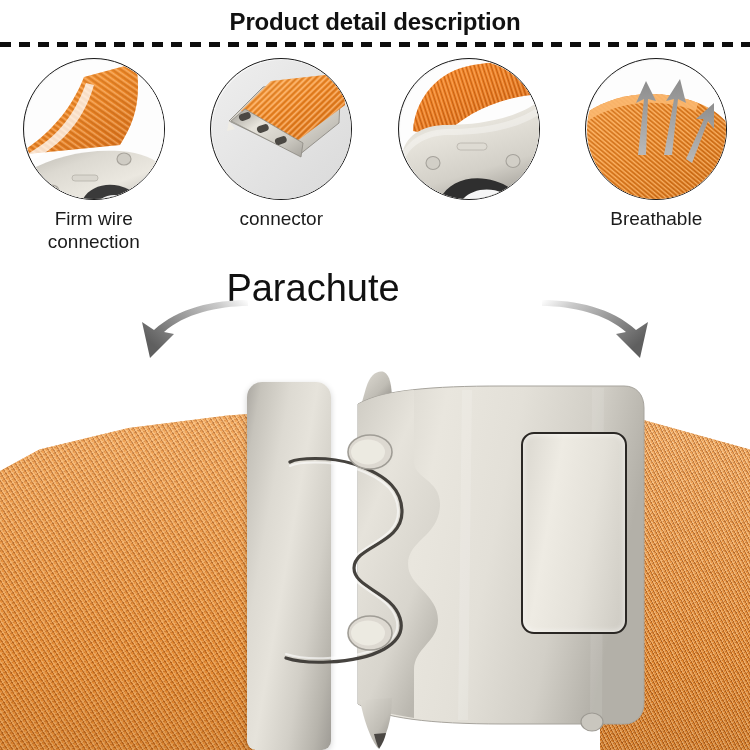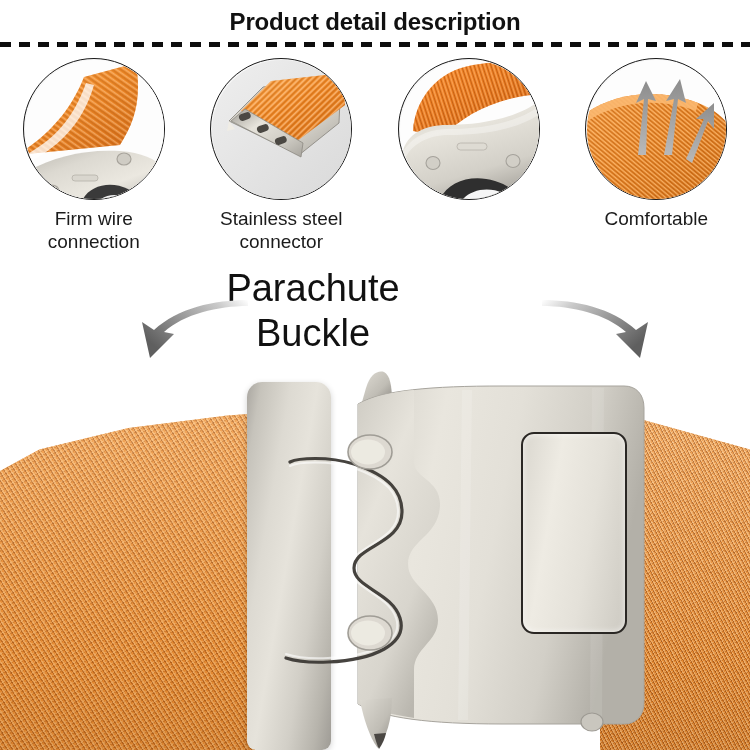--- a/index.html
+++ b/index.html
@@ -271,21 +271,20 @@
             <path d="M30 52 L 60 22 L 132 14 L 134 46 L 86 82 Z" fill="url(#tw2)" opacity="0.9"></path>
             <path d="M20 62 L 34 50 L 92 84 L 90 98 Z" fill="url(#f2st)" stroke="#8d8a83" stroke-width="0.8"></path>
             <rect x="28" y="54" width="12" height="7" rx="3.5" fill="#4b4843" transform="rotate(-20 34 58)"></rect>
             <rect x="46" y="66" width="12" height="7" rx="3.5" fill="#4b4843" transform="rotate(-20 52 70)"></rect>
             <rect x="64" y="78" width="12" height="7" rx="3.5" fill="#4b4843" transform="rotate(-20 70 82)"></rect>
             <path d="M18 62 L 24 70 L 16 72 Z" fill="#f0ede5"></path>
           </g>
         </svg>
       </div>
       <div class="feature-label">
-        <div>Stainless steel</div>
         <div>connector</div>
       </div>
     </div>
 
     <div class="feature-cell">
       <div class="feature-circle">
         <svg viewBox="0 0 142 142" width="142" height="142" aria-hidden="true">
           <defs>
             <linearGradient id="f3or" x1="0" y1="0" x2="0.7" y2="1">
               <stop offset="0" stop-color="#fb8a2a"></stop>
@@ -353,29 +352,28 @@
             <path d="M-6 58 C 26 34 70 28 112 44 L 110 52 C 70 37 26 43 -4 66 Z" fill="#fbb870" opacity="0.9"></path>
             <g fill="url(#arrG)">
               <path d="M52 96 L 58 40 L 50 44 L 60 22 L 70 42 L 62 40 L 60 96 Z"></path>
               <path d="M78 96 L 88 40 L 80 42 L 94 20 L 100 44 L 92 40 L 86 96 Z"></path>
               <path d="M100 100 L 118 60 L 110 60 L 128 44 L 128 70 L 122 62 L 106 104 Z"></path>
             </g>
           </g>
         </svg>
       </div>
       <div class="feature-label">
-        <div>Comfortable</div>
+        <div>Breathable</div>
       </div>
     </div>
 
   </div>
 
   <div id="buckle-heading">
     <div>Parachute</div>
-    <div>Buckle</div>
   </div>
 
   <svg id="arrow-left" class="arrow-curve" width="110" height="70" viewBox="0 0 110 70" aria-hidden="true">
     <defs>
       <linearGradient id="alg" x1="1" y1="0" x2="0" y2="0.6">
         <stop offset="0" stop-color="#ffffff"></stop>
         <stop offset="0.25" stop-color="#c9c9c9"></stop>
         <stop offset="1" stop-color="#5f5f5f"></stop>
       </linearGradient>
     </defs>

